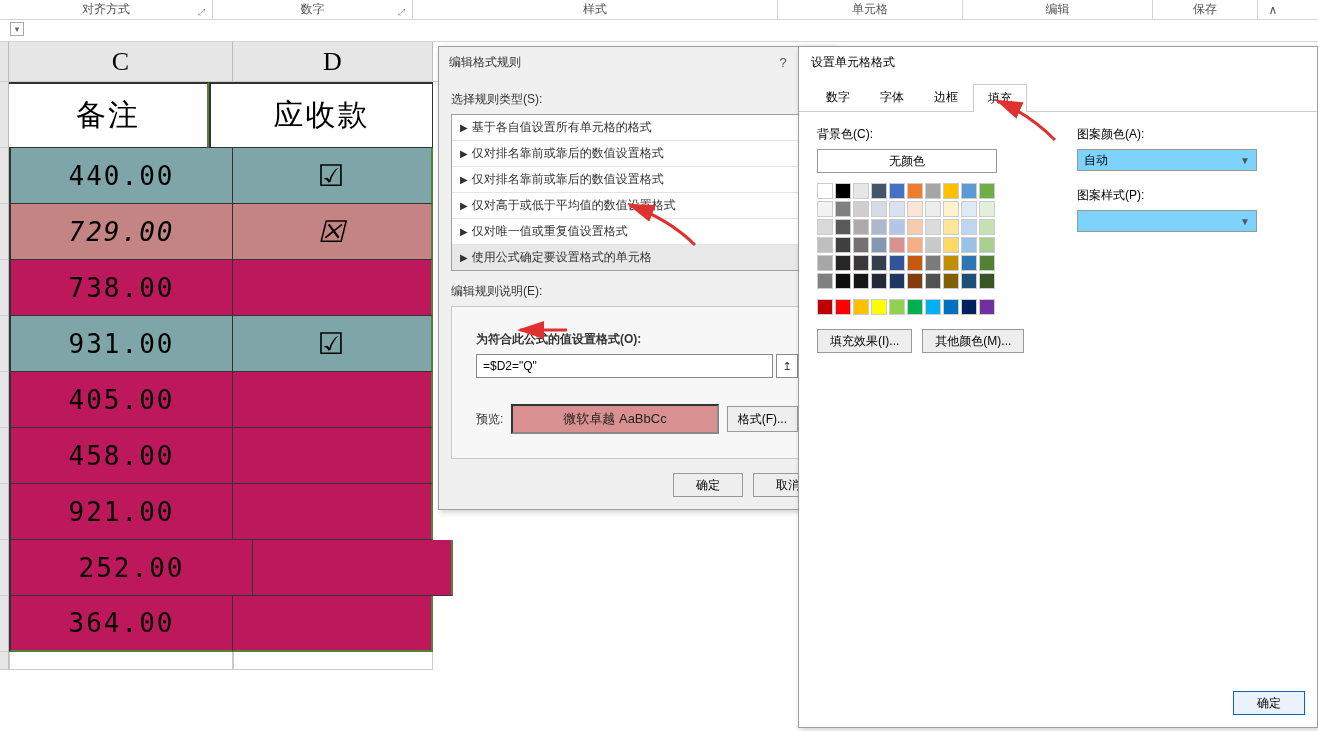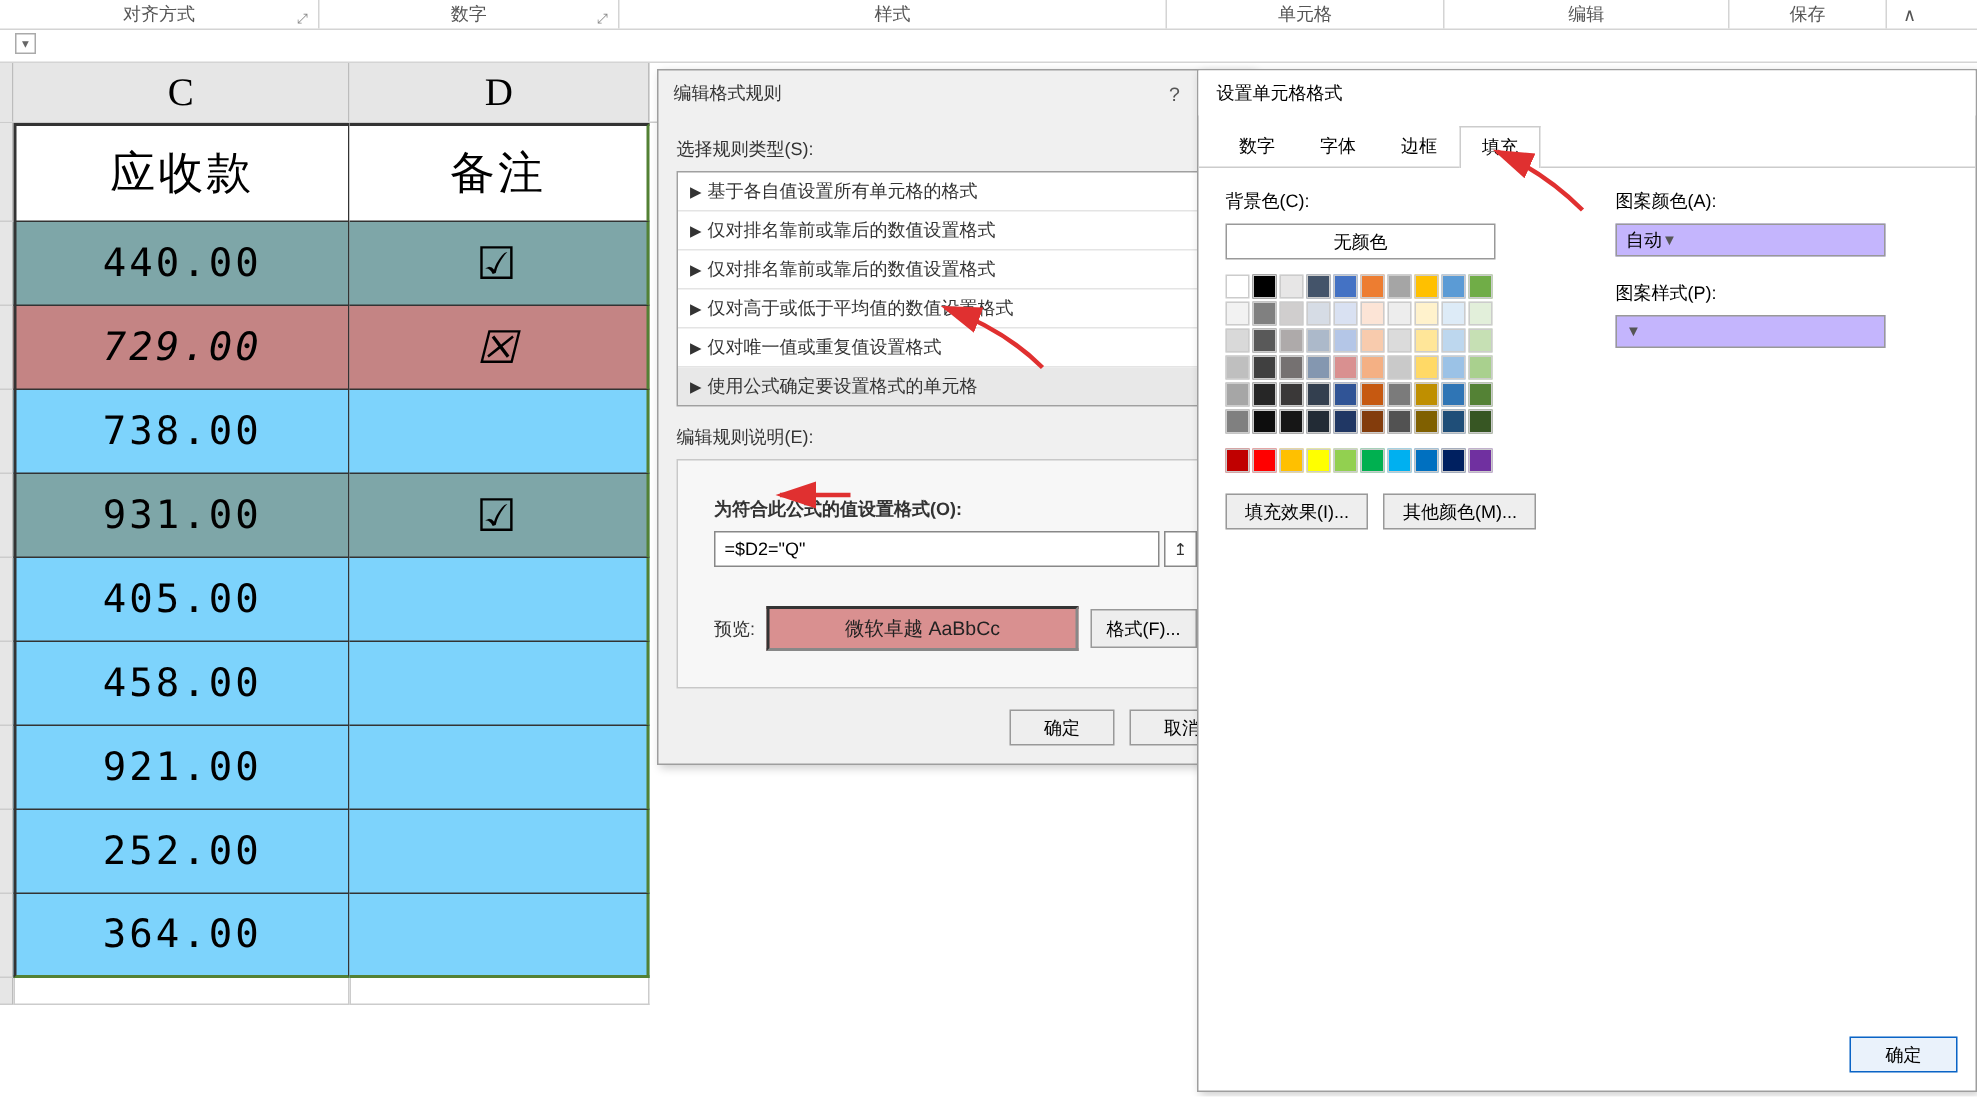--- a/index.html
+++ b/index.html
@@ -24,21 +24,21 @@
 .sheet { display: flex; flex-direction: column; }
 .row { display: flex; height: 56px; }
 .row.hdr-row { height: 66px; }
 .row.hdr-row .cell { font-family: "SimSun", serif; font-size: 30px; background: #fff; }
 .rowhdr { width: 9px; background: #e6e6e6; border-right: 1px solid #bcbcbc; border-bottom: 1px solid #ccc; }
 .cell { border-right: 1px solid #333; border-bottom: 1px solid #333; display: flex; align-items: center; justify-content: center; font-family: "Monaco","Consolas",monospace; font-size: 26px; letter-spacing: 2px; }
 .row.hdr-row .cell { border-top: 2px solid #333; }
 .cell.first { border-left: 2px solid #333; }
 .cell.bg-green { background: #7ea6a8; }
 .cell.bg-red { background: #c48484; font-style: italic; }
-.cell.bg-grey { background: #7dd3fc; }
+.cell.bg-grey { background: #be185d; }
 .cell.bg-white { background: #fff; }
 .cell.col-d { border-right: 2px solid #538135; }
 .row.last .cell { border-bottom: 2px solid #538135; }
 .row.blank { height: 18px; }
 .row.blank .cell { border-left: 1px solid #ccc; border-bottom: 1px solid #ccc; border-right: 1px solid #ccc; background: #fff; }
 
 
 .glyph { font-size: 30px; font-family: "Segoe UI Symbol", sans-serif; }
 
 
@@ -78,21 +78,21 @@
 .dialog2 .right-col { flex: 1; }
 .dialog2 .lbl { margin-bottom: 6px; }
 .dialog2 .no-color-btn { width: 180px; height: 24px; border: 1px solid #999; background: #fff; font-size: 12px; }
 .dialog2 .palette { margin-top: 10px; width: 182px; }
 .dialog2 .pal-row { display: flex; gap: 2px; margin-bottom: 2px; }
 .dialog2 .swatch { width: 16px; height: 16px; border: 1px solid #ccc; }
 .dialog2 .std-row { display: flex; gap: 2px; margin-top: 10px; }
 .dialog2 .std-row .swatch { width: 16px; height: 16px; }
 .dialog2 .extra-btns { display: flex; gap: 10px; margin-top: 14px; }
 .dialog2 .extra-btns button { height: 24px; padding: 0 12px; border: 1px solid #999; background: #eee; font-size: 12px; }
-.dialog2 .combo { width: 180px; height: 22px; border: 1px solid #999; display: flex; align-items: center; padding: 0 6px; font-size: 12px; background: #c4b5fd; }
+.dialog2 .combo { width: 180px; height: 22px; border: 1px solid #999; display: flex; align-items: center; padding: 0 6px; font-size: 12px; background: #7dd3fc; justify-content: space-between; }
 .dialog2 .combo .dd { font-size: 10px; color: #555; }
 .dialog2 .sample-area { position: absolute; left: 18px; top: 500px; right: 0; }
 .dialog2 .sample-label { font-size: 12px; margin-bottom: 6px; }
 .dialog2 .sample-box { height: 60px; background: #d99090; border: 1px solid #bbb; }
 .dialog2 .dlg2-buttons { position: absolute; right: 12px; bottom: 12px; display: flex; gap: 10px; }
 .dialog2 .dlg2-buttons button { width: 72px; height: 24px; border: 1px solid #0a64c6; background: #eaf2fb; font-size: 12px; }
 </style>
 </head>
 <body>
 
@@ -126,22 +126,22 @@
 
 <div class="col-headers">
   <div class="col-rowhdr"></div>
   <div class="col-header" style="width:224px">C</div>
   <div class="col-header" style="width:200px">D</div>
 </div>
 
 <div class="sheet" id="sheet">
     <div class="row hdr-row">
       <div class="rowhdr"></div>
+      <div class="cell bg-white col-d" style="width:200px">备注</div>
       <div class="cell first bg-white" style="width:224px">应收款</div>
-      <div class="cell bg-white col-d" style="width:200px">备注</div>
     </div>
     <div class="row">
       <div class="rowhdr"></div>
       <div class="cell first bg-green" style="width:224px">440.00</div>
       <div class="cell bg-green col-d" style="width:200px">
         <span class="glyph">☑</span>
       </div>
     </div>
     <div class="row">
       <div class="rowhdr"></div>
@@ -180,21 +180,21 @@
     </div>
     <div class="row">
       <div class="rowhdr"></div>
       <div class="cell first bg-grey" style="width:224px">921.00</div>
       <div class="cell bg-grey col-d" style="width:200px">
         <span class="glyph"></span>
       </div>
     </div>
     <div class="row">
       <div class="rowhdr"></div>
-      <div class="cell first bg-grey" style="width:224px">252.00</div>
+      <div class="cell first bg-grey" style="width:244px">252.00</div>
       <div class="cell bg-grey col-d" style="width:200px">
         <span class="glyph"></span>
       </div>
     </div>
     <div class="row last">
       <div class="rowhdr"></div>
       <div class="cell first bg-grey" style="width:224px">364.00</div>
       <div class="cell bg-grey col-d" style="width:200px">
         <span class="glyph"></span>
       </div>

